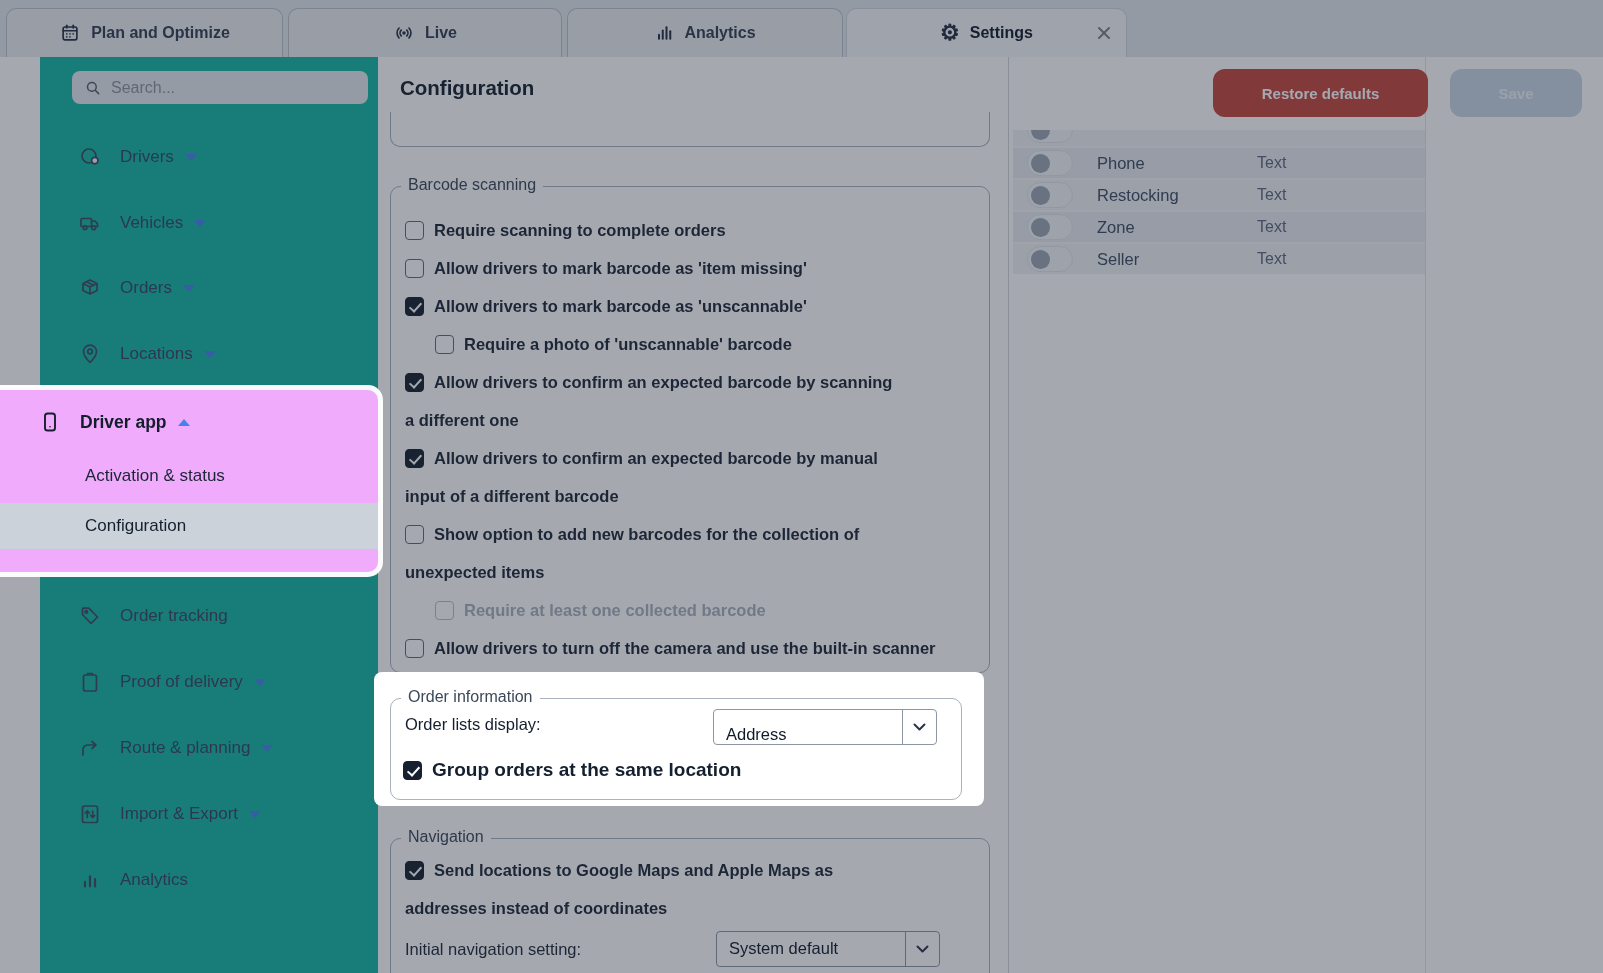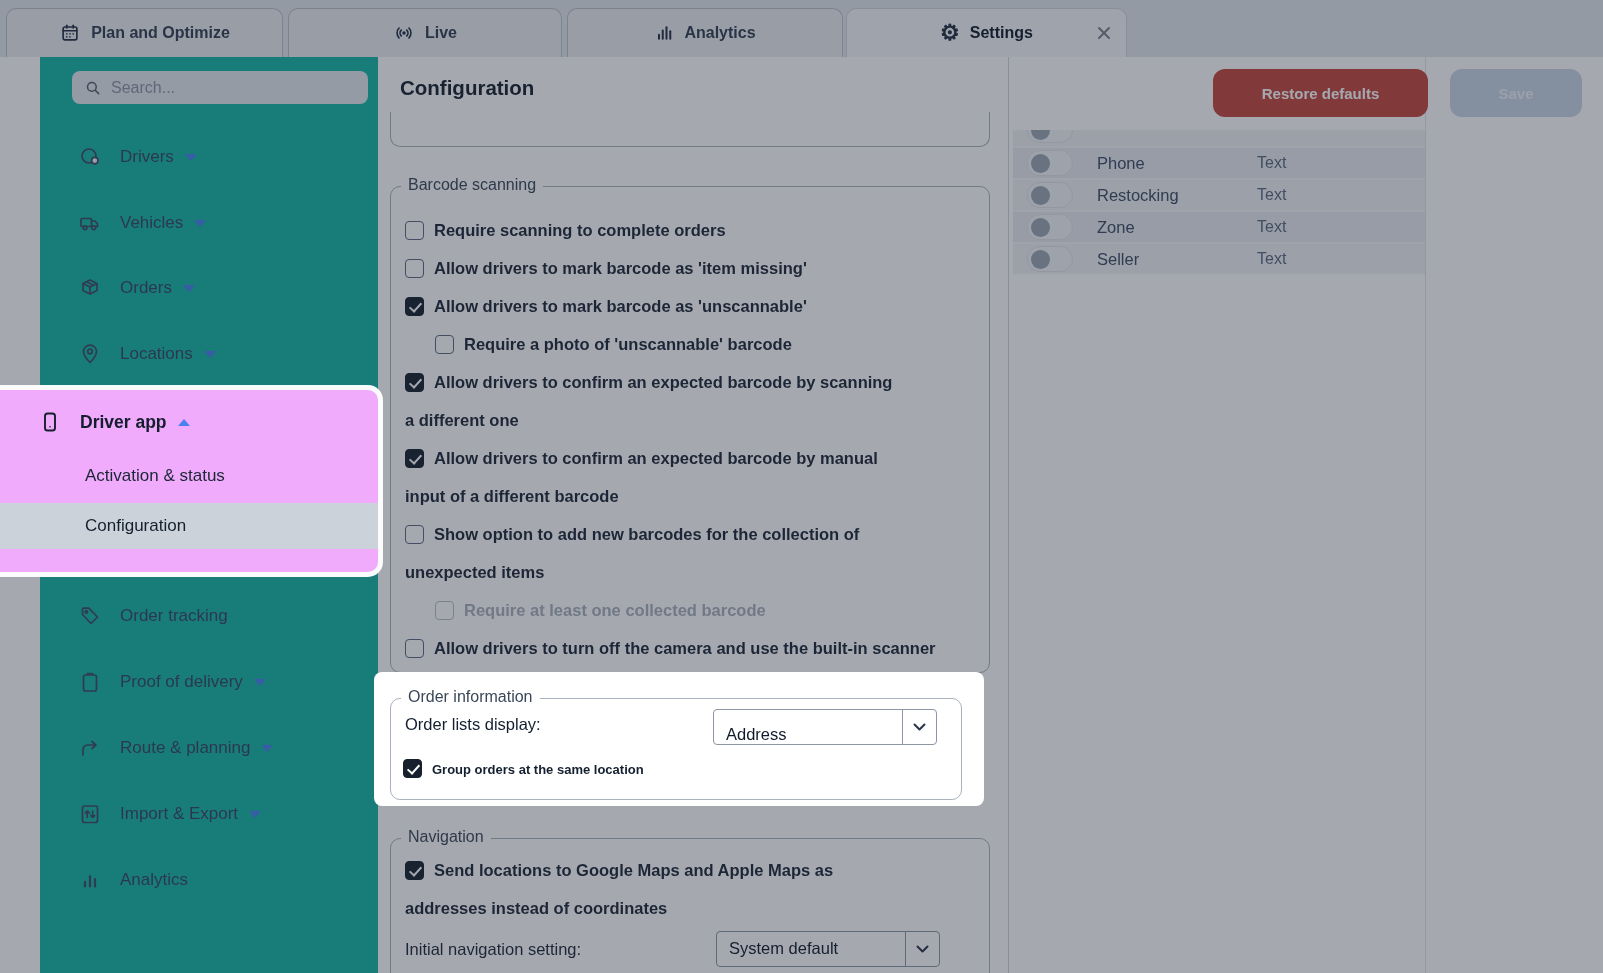--- a/index.html
+++ b/index.html
@@ -80,21 +80,21 @@
   .fs-nav { left:12px; top:781px; width:600px; height:300px; padding:12px 14px 0 14px; }
   .nav-row2 { position:relative; height:60px; margin-top:4px; font-size:16.5px; color:#1d2736; line-height:36px; }
   .nav-row2 .select { left:311px; top:0; }
 
   
   .spot-order { position:absolute; left:374px; top:672px; width:610px; height:134px; z-index:60;
                 background:#fff; border-radius:8px; }
   .fs-oi { left:16px; top:26px; width:572px; height:102px; }
   .oi-label { position:absolute; left:14px; top:16px; font-size:16.5px; color:#14202f; }
   .fs-oi .select { left:322px; top:10px; }
-  .oi-row2 { position:absolute; left:12px; top:56px; font-size:13px; color:#14202f; line-height:30px; }
+  .oi-row2 { position:absolute; left:12px; top:56px; font-size:19px; color:#14202f; line-height:30px; }
 
   
   .rightpanel { position:absolute; left:1008px; top:57px; width:595px; height:916px;
                 background:#fff; border-left:1px solid #cfd5db; }
   .inner-vline { position:absolute; left:416px; top:0; bottom:0; width:1px; background:#dfe4e9; }
   .rtable { position:absolute; left:4px; top:73px; width:412px; }
   .trow { height:32px; display:flex; align-items:center; border-top:2px solid #f6f8fa; cursor:default; }
   .trow:nth-child(odd) { background:#eff2f5; }
   .trow:nth-child(even) { background:#e8ecf0; }
   .trow.partial { height:16px; border-top:none; overflow:hidden; }

